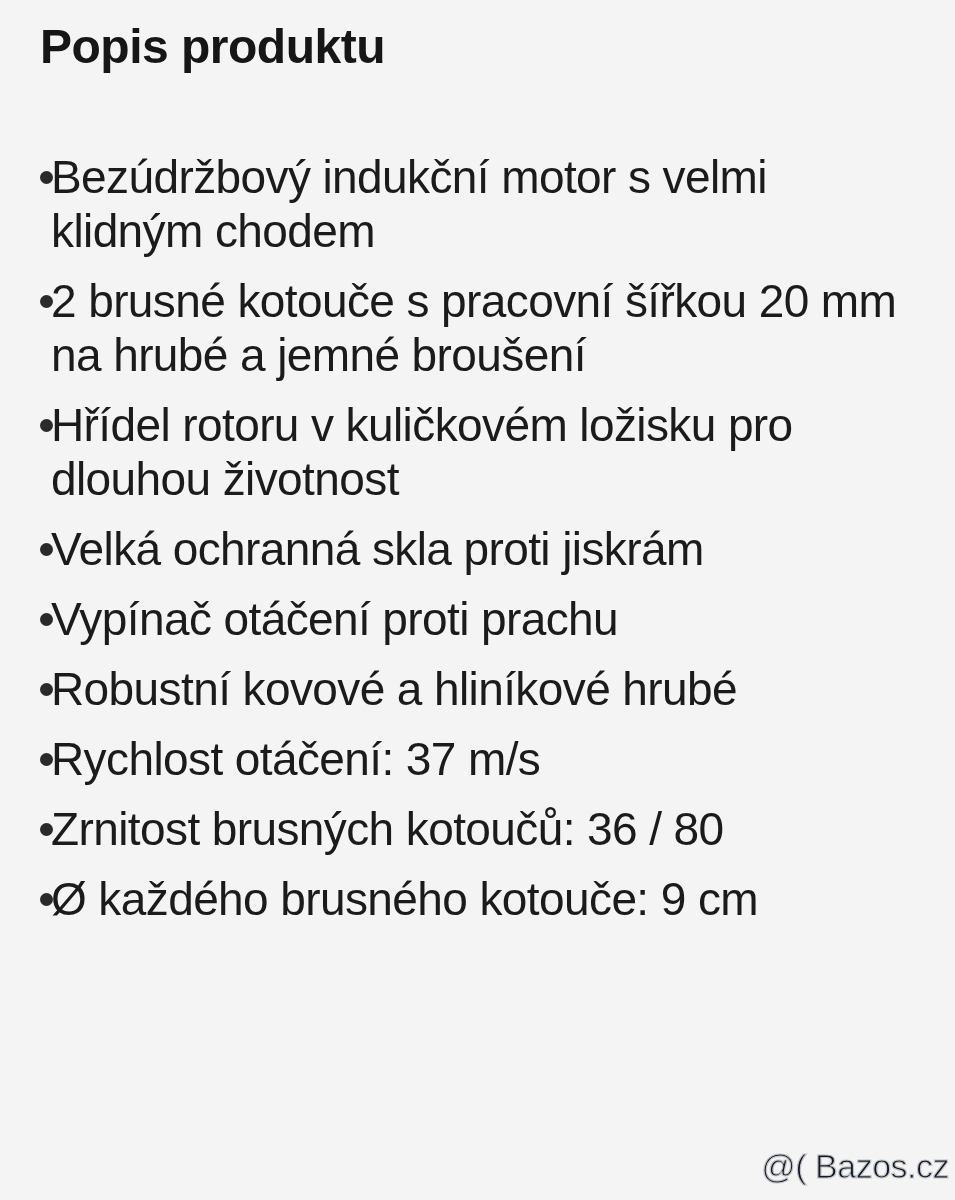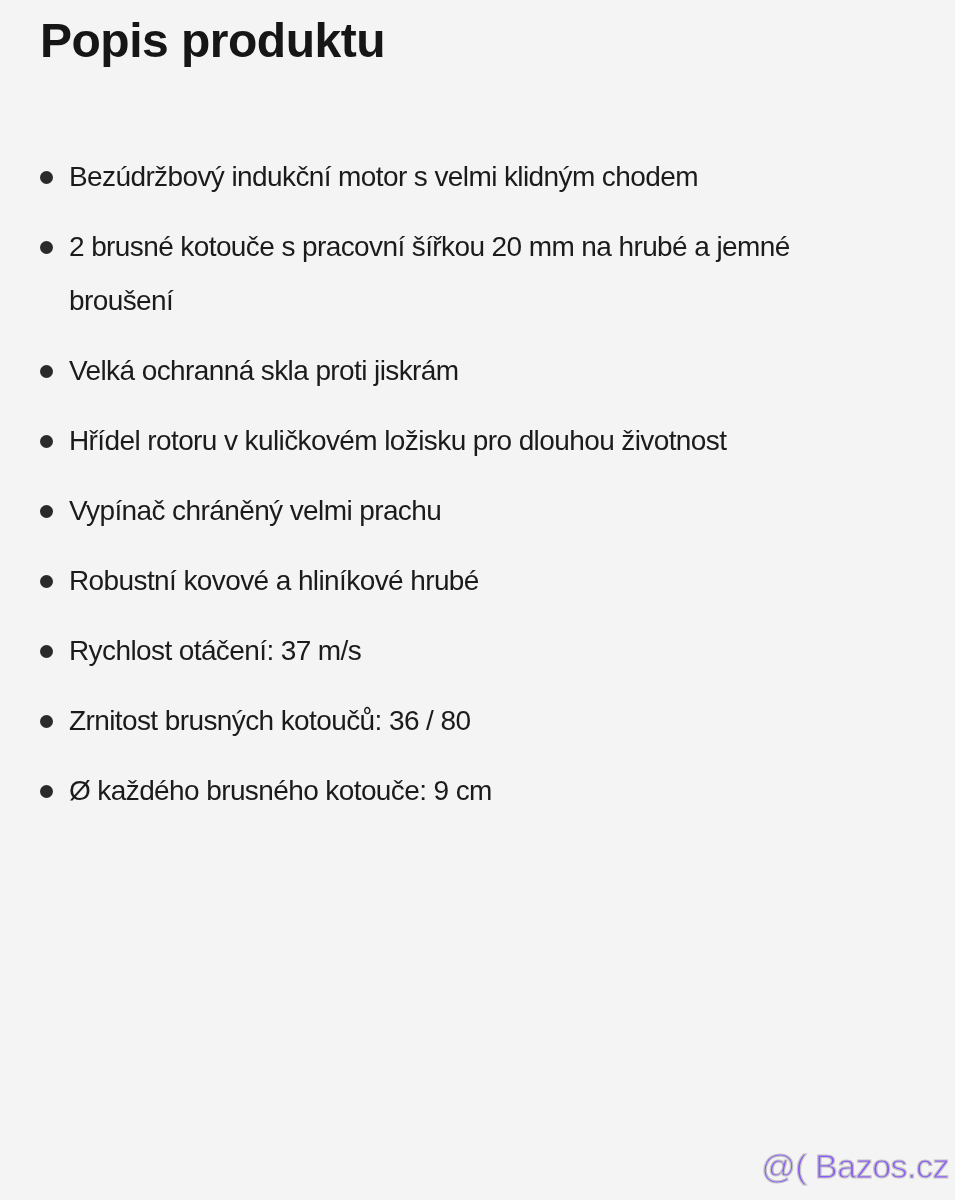--- a/index.html
+++ b/index.html
@@ -18,41 +18,41 @@
     .page {
       position: absolute;
       left: 0;
       top: 0;
       width: 955px;
       height: 1200px;
     }
     .title {
       position: absolute;
       left: 40px;
-      top: 8px;
+      top: 14px;
       margin: 0;
       font-size: 48px;
       font-weight: 700;
       letter-spacing: -0.5px;
       color: #161616;
       line-height: 66px;
     }
     .features {
       position: absolute;
       left: 0;
       top: 150px;
       margin: 0;
       padding: 0;
       list-style: none;
       width: 900px;
     }
     .feature {
       position: relative;
-      padding-left: 69px;
-      font-size: 28px;
+      padding-left: 51px;
+      font-size: 46px;
       line-height: 54px;
       color: #1b1b1b;
       letter-spacing: -0.6px;
       margin-bottom: 16px;
       transform-origin: left center;
     }
     .bullet {
       position: absolute;
       left: 40px;
       top: 21px;
@@ -63,21 +63,21 @@
     }
     .feature-text {
       display: block;
     }
     .watermark {
       position: absolute;
       right: 6px;
       bottom: 14px;
       font-size: 34px;
       font-family: "Liberation Sans", "DejaVu Sans", sans-serif;
-      color: #8b5cf6;
+      color: #0f172a;
       -webkit-text-stroke: 1.2px #c4c4c4;
       letter-spacing: -0.5px;
       line-height: 40px;
     }
   </style>
 </head>
 <body>
 
 <div class="page">
   <h1 class="title">Popis produktu</h1>
@@ -86,29 +86,29 @@
     <li class="feature">
       <span class="bullet"></span>
       <span class="feature-text">Bezúdržbový indukční motor s velmi klidným chodem</span>
     </li>
     <li class="feature">
       <span class="bullet"></span>
       <span class="feature-text">2 brusné kotouče s pracovní šířkou 20 mm na hrubé a jemné broušení</span>
     </li>
     <li class="feature">
       <span class="bullet"></span>
+      <span class="feature-text">Hřídel rotoru v kuličkovém ložisku pro dlouhou životnost</span>
+    </li>
+    <li class="feature">
+      <span class="bullet"></span>
       <span class="feature-text">Velká ochranná skla proti jiskrám</span>
     </li>
     <li class="feature">
       <span class="bullet"></span>
-      <span class="feature-text">Hřídel rotoru v kuličkovém ložisku pro dlouhou životnost</span>
-    </li>
-    <li class="feature">
-      <span class="bullet"></span>
-      <span class="feature-text">Vypínač chráněný velmi prachu</span>
+      <span class="feature-text">Vypínač otáčení proti prachu</span>
     </li>
     <li class="feature">
       <span class="bullet"></span>
       <span class="feature-text">Robustní kovové a hliníkové hrubé</span>
     </li>
     <li class="feature">
       <span class="bullet"></span>
       <span class="feature-text">Rychlost otáčení: 37 m/s</span>
     </li>
     <li class="feature">

